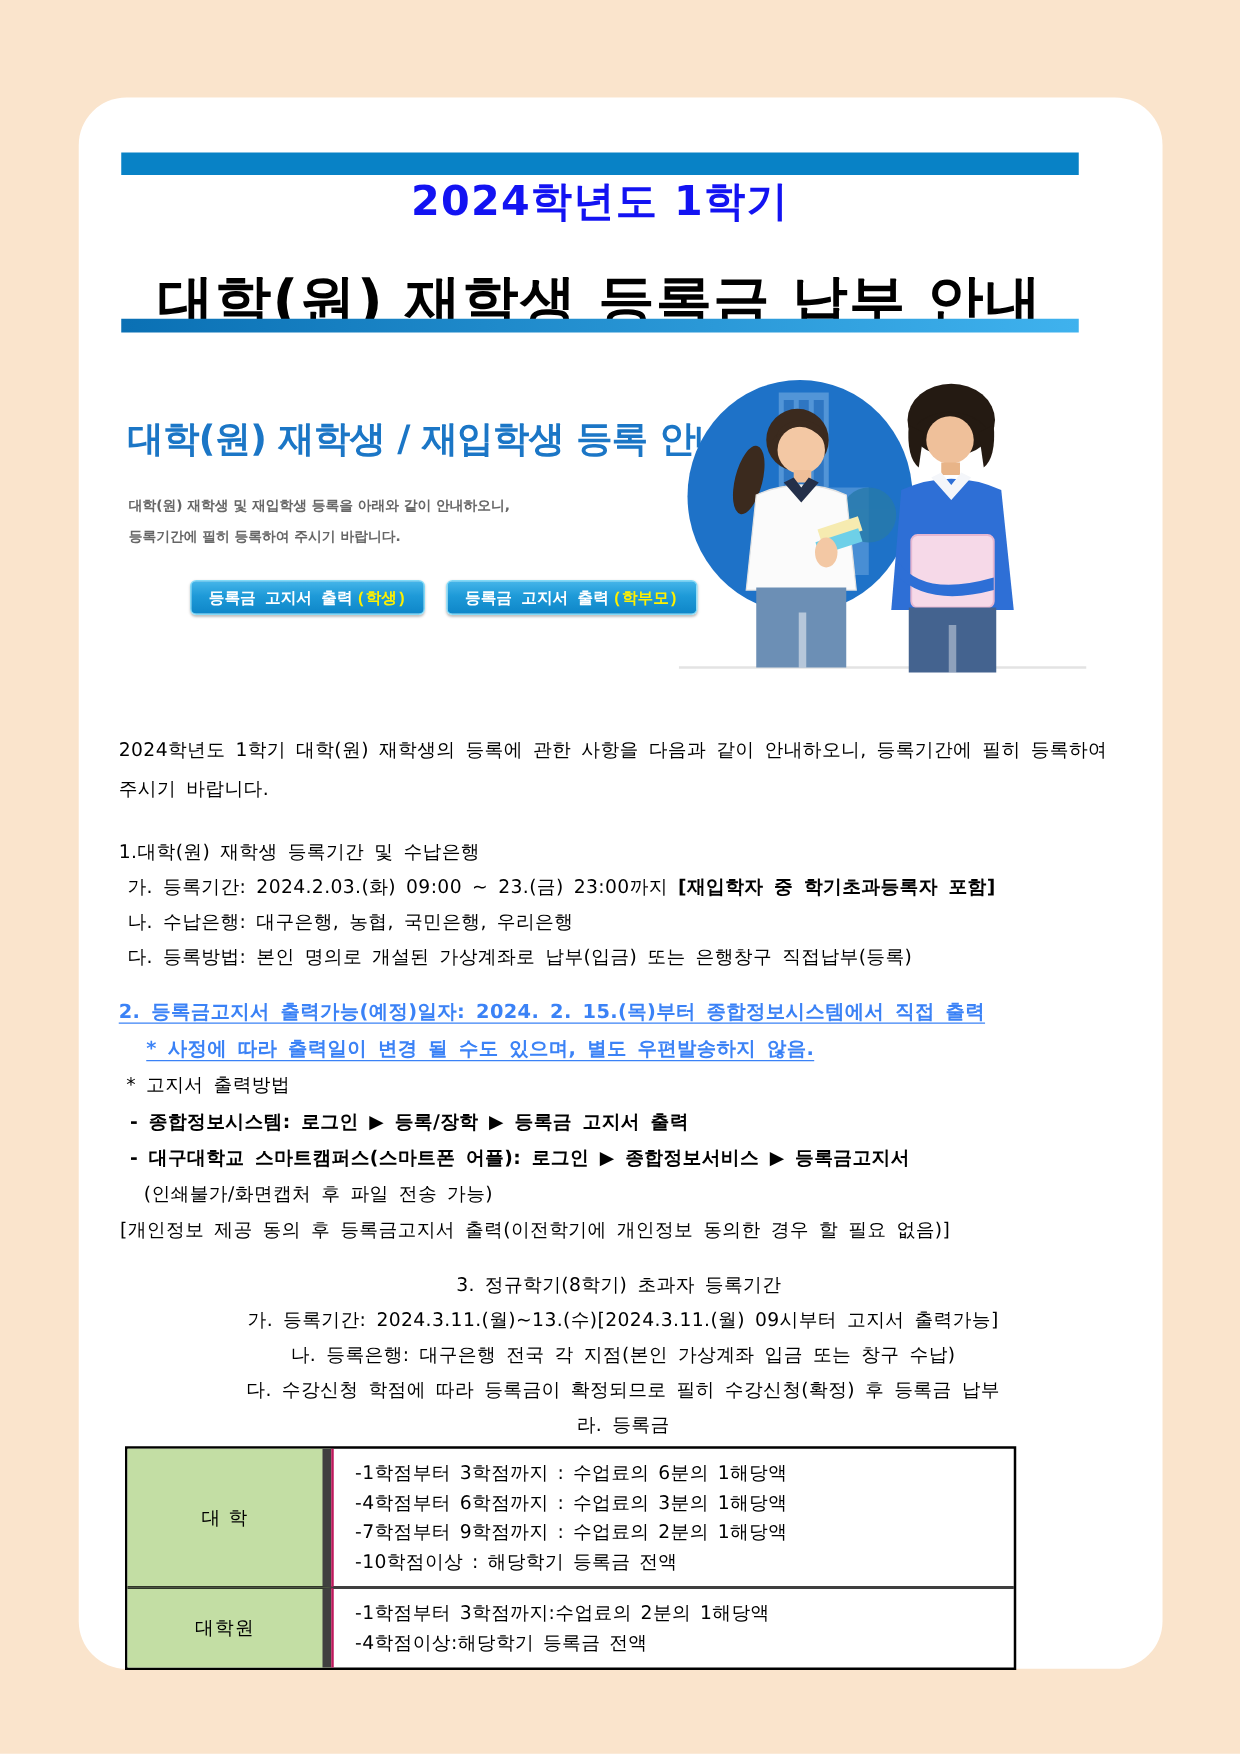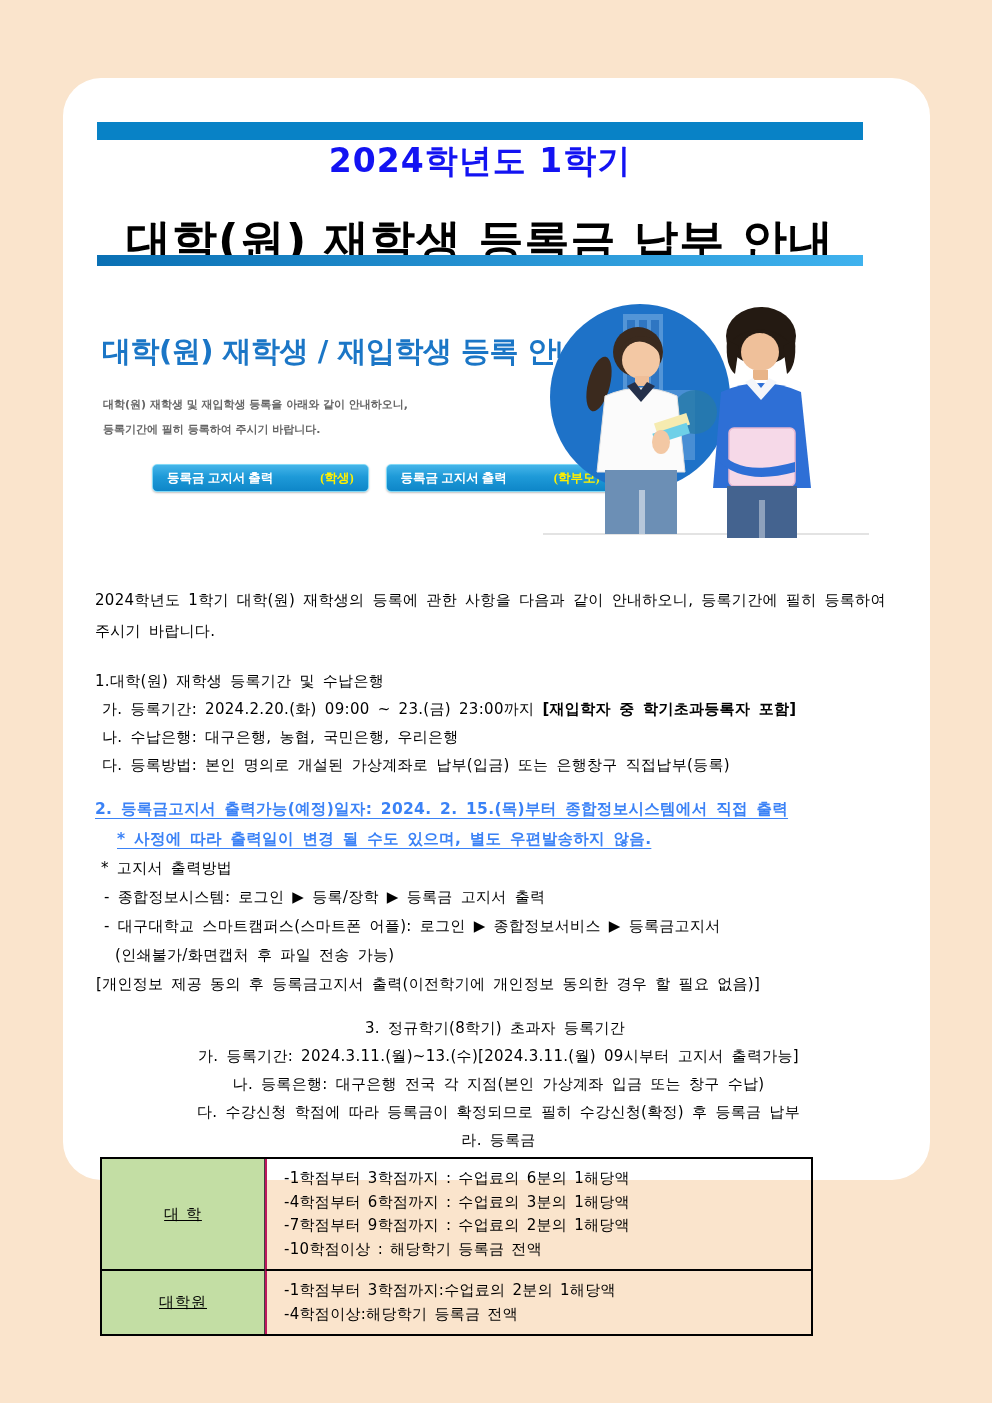--- a/index.html
+++ b/index.html
@@ -5,21 +5,21 @@
   * { margin:0; padding:0; box-sizing:border-box; }
   html,body { width:992px; height:1403px; }
   body {
     background:#FAE4CC;
     font-family:"DejaVu Sans","Liberation Sans",sans-serif;
     position:relative;
     overflow:hidden;
   }
   .card {
     position:absolute; left:63px; top:78px;
-    width:867px; height:1102px;
+    width:867px; height:1257px;
     background:#FFFFFF;
     border-radius:38px;
   }
   
   .bar-top {
     position:absolute; left:34px; top:44px;
     width:766px; height:18px; background:#0882C6;
   }
   .semester {
     position:absolute; left:34px; top:62px; width:766px;
@@ -54,56 +54,55 @@
     position:absolute; left:57px; top:164px; display:flex; gap:17px;
   }
   .bn-btn {
     height:28px; padding:0 14px; min-width:153px;
     border:1px solid #82D9F6; border-radius:5px;
     background:linear-gradient(#45B5E9 0%,#1E9AD8 45%,#0E86C8 100%);
     color:#fff; font-size:12.5px; font-weight:bold;
     display:flex; align-items:center; justify-content:center;
     box-shadow:0 1px 2px rgba(0,0,0,.25);
     cursor:pointer; white-space:nowrap;
-    font-family:Liberation Serif, serif;
-    gap:44px;
+    font-family:Liberation Mono, monospace;
   }
   .bn-btn .yel { color:#FFF000; margin-left:3px; }
   .illu { position:absolute; left:448px; top:0; width:330px; height:242px; }
   
   .txt { position:absolute; left:32px; width:800px; color:#000; }
   .txt p { font-size:15px; line-height:28px; letter-spacing:.3px; word-spacing:3px; }
   #intro { top:507px; }
   #intro p { line-height:31px; }
   #sec1 { top:589px; }
   #sec1 .item { padding-left:7px; }
   #sec2 { top:716px; }
   .red-line {
     color:#3b82f6; font-weight:bold;
     text-decoration:underline; text-underline-offset:4px;
     line-height:30px !important; font-size:15.5px !important;
   }
   .red-note { padding-left:22px; }
   #sec2 .blk { line-height:29px; }
   .ind1 { padding-left:6px; }
-  .ind2 { padding-left:9px; }
+  .ind2 { padding-left:9px;font-weight:bold; }
   .ind3 { padding-left:20px; }
   .ind0 { padding-left:1px; }
   #sec3 { top:936px;text-align:center; }
   #sec3 .item { padding-left:7px; }
   
   .fee-table {
     position:absolute; left:37px; top:1079px;
     width:713px; border-collapse:separate; border-spacing:0;
     border:2px solid #000;
   }
   .fee-table td { border:1px solid #000; font-size:15px; }
   .fee-table td.cat {
     width:163px; background:#C3DEA4; text-align:center;
-    letter-spacing:1px; border-right:1px solid #404040;text-decoration:underline;
+    letter-spacing:1px; border-right:7px solid #404040;
   }
   .fee-table td.desc {
     border-left:2px solid #be185d; padding:8px 8px 8px 17px;
   }
   .fee-table tr:first-child td { border-top:none; }
   .fee-table tr td:first-child { border-left:none; }
   .fee-table tr td:last-child { border-right:none; }
   .fee-table tr:last-child td { border-bottom:none; }
   .fee-table .desc p { line-height:23.5px; letter-spacing:.3px; word-spacing:2px; }
   .r1 td { height:95px; }
@@ -182,21 +181,21 @@
       </g>
     </svg>
   </div>
 
   <div class="txt" id="intro">
     <p>2024학년도 1학기 대학(원) 재학생의 등록에 관한 사항을 다음과 같이 안내하오니, 등록기간에 필히 등록하여 주시기 바랍니다.</p>
   </div>
 
   <div class="txt" id="sec1">
     <p>1.대학(원) 재학생 등록기간 및 수납은행</p>
-    <p class="item"><span>가. 등록기간: 2024.2.20.(화) 09:00 ~ 23.(금) 23:00까지 </span><b>[재입학자 중 학기초과등록자 포함]</b></p>
+    <p class="item"><span>가. 등록기간: 2024.2.03.(화) 09:00 ~ 23.(금) 23:00까지 </span><b>[재입학자 중 학기초과등록자 포함]</b></p>
     <p class="item">나. 수납은행: 대구은행, 농협, 국민은행, 우리은행</p>
     <p class="item">다. 등록방법: 본인 명의로 개설된 가상계좌로 납부(입금) 또는 은행창구 직접납부(등록)</p>
   </div>
 
   <div class="txt" id="sec2">
     <p class="red-line">2. 등록금고지서 출력가능(예정)일자: 2024. 2. 15.(목)부터 종합정보시스템에서 직접 출력</p>
     <p class="red-line red-note">* 사정에 따라 출력일이 변경 될 수도 있으며, 별도 우편발송하지 않음.</p>
     <p class="blk ind1">* 고지서 출력방법</p>
     <p class="blk ind2">- 종합정보시스템: 로그인 ▶ 등록/장학 ▶ 등록금 고지서 출력</p>
     <p class="blk ind2">- 대구대학교 스마트캠퍼스(스마트폰 어플): 로그인 ▶ 종합정보서비스 ▶ 등록금고지서</p>

